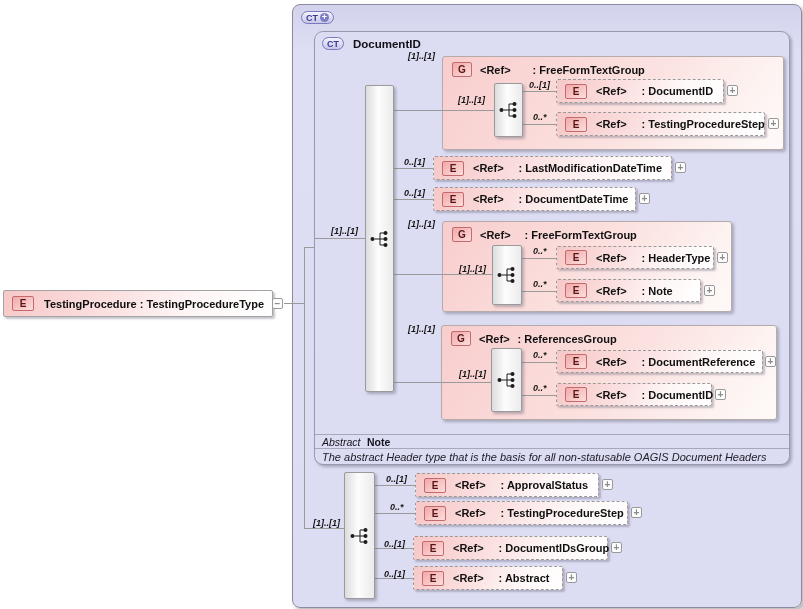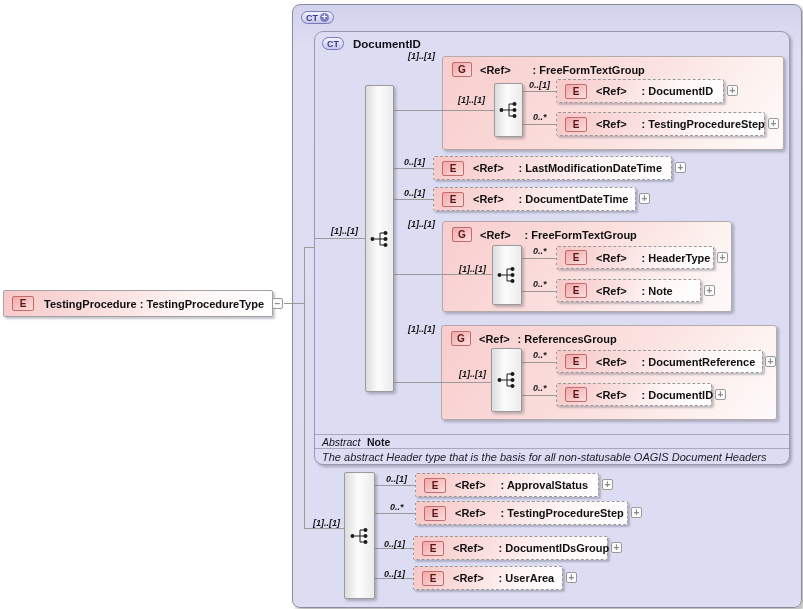--- a/index.html
+++ b/index.html
@@ -307,17 +307,17 @@
     <span class="badge">E</span>
     <span class="ref">&lt;Ref&gt;</span>
     <span class="ename">: DocumentIDsGroup</span>
   </div>
   <div class="plus" style="left:611px;top:542px;">+</div>
 
   <div class="card" style="left:384px;top:569px;">0..[1]</div>
   <div class="ebox dashed" style="left:413px;top:566px;width:150px;height:24px;">
     <span class="badge">E</span>
     <span class="ref">&lt;Ref&gt;</span>
-    <span class="ename">: UserArea</span>
+    <span class="ename">: Abstract</span>
   </div>
   <div class="plus" style="left:566px;top:572px;">+</div>
 
 </div>
 
 </body></html>

